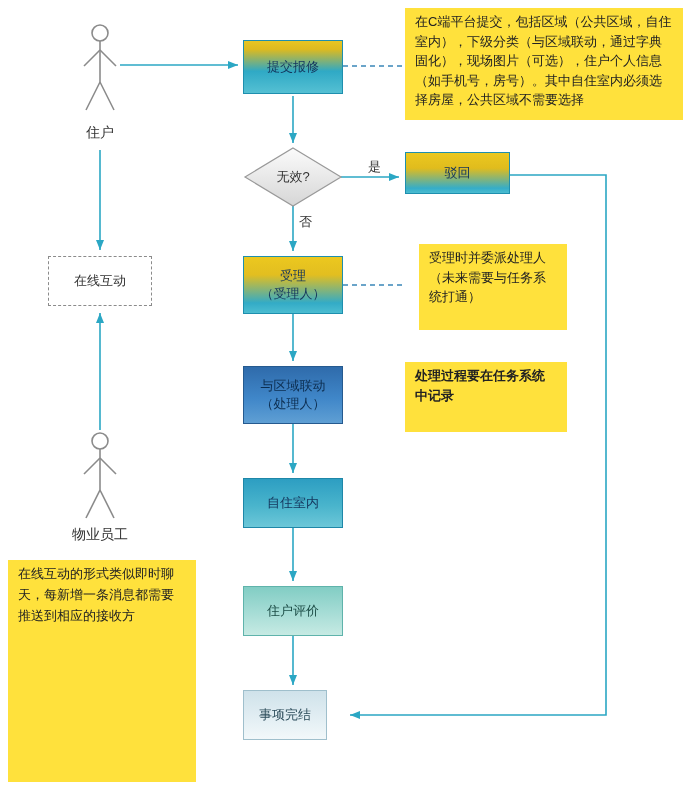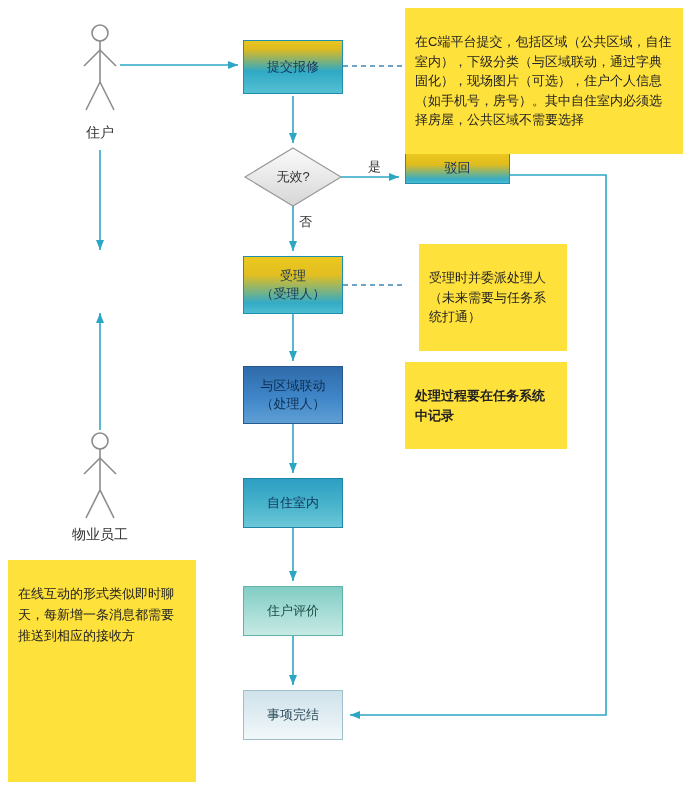--- a/index.html
+++ b/index.html
@@ -7,44 +7,44 @@
   .canvas{position:relative;width:694px;height:789px;background:#ffffff;overflow:hidden;}
   .wires{position:absolute;left:0;top:0;}
 
   .node{position:absolute;display:flex;align-items:center;justify-content:center;
         font-size:13px;color:#14355c;text-align:center;box-sizing:border-box;}
   .node span{white-space:pre-line;line-height:1.35;}
 
   .n-submit{left:243px;top:40px;width:100px;height:54px;
             background:linear-gradient(180deg,#e8c522 0%,#ddba1f 16%,#2fa9c5 58%,#55c0d3 100%);
             border:1px solid #1e8fae;}
-  .n-reject{left:405px;top:152px;width:105px;height:32px;
+  .n-reject{left:405px;top:152px;width:105px;height:42px;
             background:linear-gradient(180deg,#ecc81f 0%,#e0bc1d 38%,#35adc8 88%,#4abcd0 100%);
             border:1px solid #1e8fae;text-align:center;}
   .n-accept{left:243px;top:256px;width:100px;height:58px;
             background:linear-gradient(180deg,#ecc81f 0%,#e2be20 32%,#33abc6 82%,#4cbdd1 100%);
             border:1px solid #1e8fae;}
   .n-handle{left:243px;top:366px;width:100px;height:58px;
             background:linear-gradient(180deg,#2f6bab 0%,#3f86c8 55%,#5f9fd4 100%);
             border:1px solid #255a8f;color:#0c2d4f;}
   .n-confirm{left:243px;top:478px;width:100px;height:50px;
             background:linear-gradient(180deg,#2d9ec2 0%,#49b4cc 55%,#6cc7d8 100%);
             border:1px solid #1e87a8;}
   .n-evaluate{left:243px;top:586px;width:100px;height:50px;
             background:linear-gradient(180deg,#82cdc4 0%,#a7ddd6 55%,#c6eae3 100%);
             border:1px solid #5fb3ab;color:#1d4d47;}
-  .n-finish{left:243px;top:690px;width:100px;height:50px;
+  .n-finish{left:243px;top:690px;width:84px;height:50px;
             background:linear-gradient(180deg,#cfe2ea 0%,#e2eef3 55%,#f2f8fa 100%);
             border:1px solid #9fbfcc;color:#2c4c5a;}
   .n-interaction{left:48px;top:256px;width:104px;height:50px;background:#ffffff;
             border:1px dashed #8b8b8b;color:#333333;}
   .n-diamond-label{left:245px;top:148px;width:96px;height:58px;background:transparent;color:#333333;}
 
   .note{position:absolute;background:#ffe13c;color:#222222;font-size:13px;line-height:1.5;
-        padding:24px 10px;box-sizing:border-box;text-align:left;}
+        padding:4px 10px;box-sizing:border-box;text-align:left;}
   .note-submit{left:405px;top:8px;width:278px;min-height:112px;}
   .note-accept{left:419px;top:244px;width:148px;min-height:86px;}
   .note-handle{left:405px;top:362px;width:162px;min-height:70px;font-weight:bold;}
   .note-big{left:8px;top:560px;width:188px;min-height:222px;line-height:1.6;}
   .note-big .para{white-space:normal;}
 
   .actor-label{position:absolute;font-size:14px;color:#333333;text-align:center;}
   .lbl-resident{left:58px;top:124px;width:84px;}
   .lbl-staff{left:56px;top:526px;width:88px;}
   .edge-label{position:absolute;font-size:13px;color:#333333;background:#ffffff;padding:0 2px;}
@@ -134,20 +134,23 @@
   </div>
 
   <div class="node n-evaluate">
     <span>住户评价</span>
   </div>
 
   <div class="node n-finish">
     <span>事项完结</span>
   </div>
 
+  <div class="node n-interaction">
+    <span>在线互动</span>
+  </div>
 
   <div class="actor-label lbl-resident">住户</div>
   <div class="actor-label lbl-staff">物业员工</div>
 
   <div class="edge-label lbl-yes">是</div>
   <div class="edge-label lbl-no">否</div>
 
   <div class="note note-submit">在C端平台提交，包括区域（公共区域，自住室内），下级分类（与区域联动，通过字典固化），现场图片（可选），住户个人信息（如手机号，房号）。其中自住室内必须选择房屋，公共区域不需要选择</div>
   <div class="note note-accept">受理时并委派处理人（未来需要与任务系统打通）</div>
   <div class="note note-handle">处理过程要在任务系统中记录</div>

